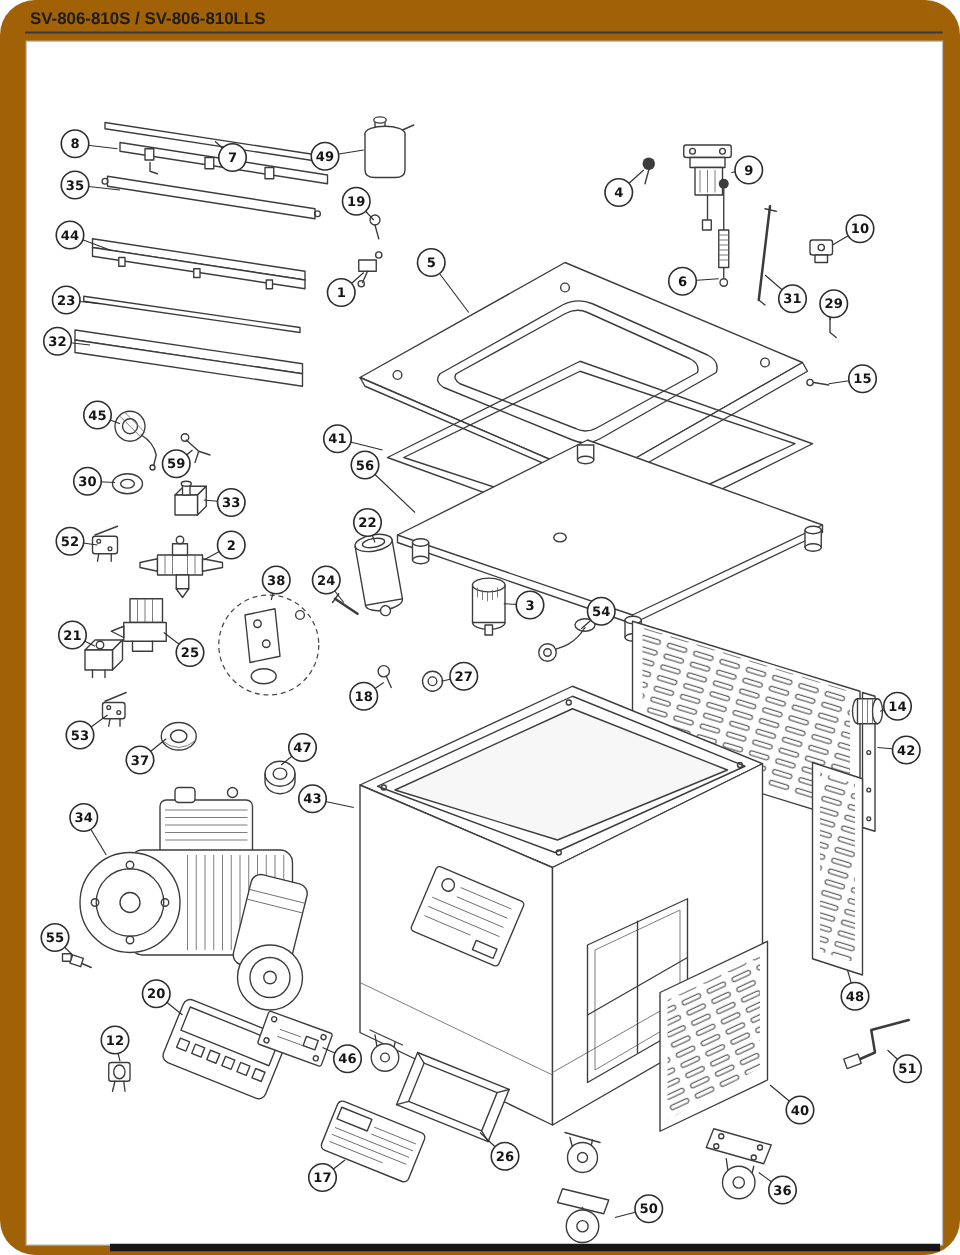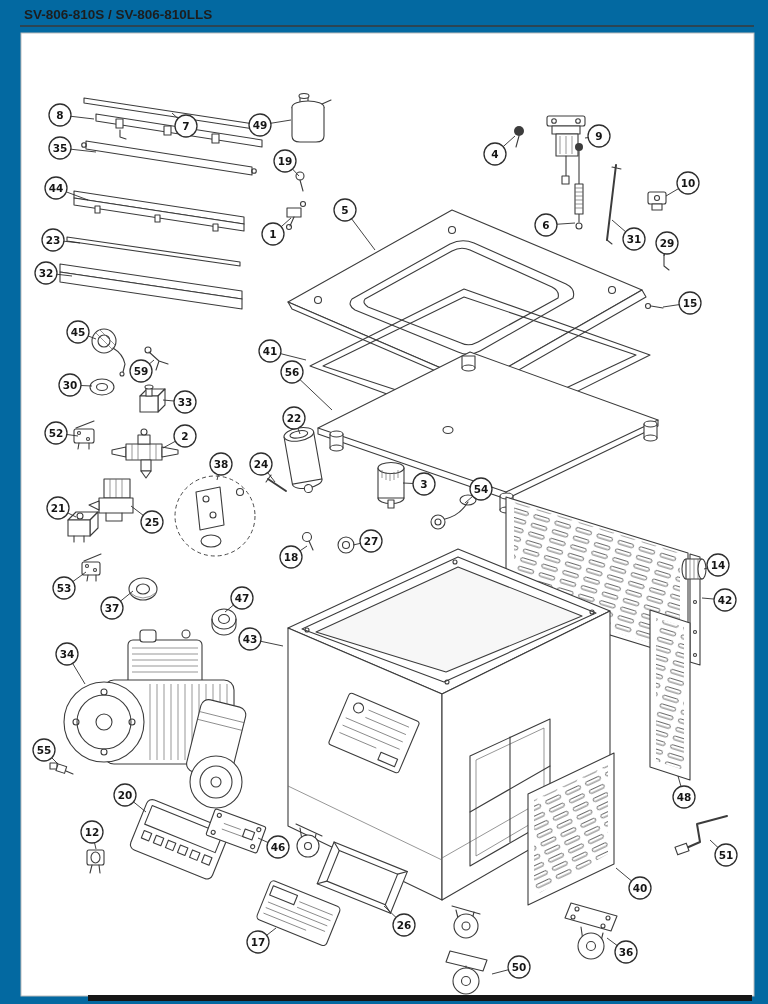--- a/index.html
+++ b/index.html
@@ -1,17 +1,17 @@
 <!DOCTYPE html>
 <html><head>
 <meta charset="utf-8">
 <style>
   html,body{margin:0;padding:0;background:#ffffff;}
-  .page{position:relative;width:768px;height:1004px;background:#0369a1;overflow:hidden;
-        font-family:"Liberation Sans",sans-serif;}
+  .page{position:relative;width:768px;height:1004px;background:#a16207;overflow:hidden;
+        font-family:"Liberation Sans",sans-serif;border-radius:28px;}
   svg{position:absolute;left:0;top:0;}
   .title{font:700 13.5px "Liberation Sans",sans-serif;fill:#1d1d1d;}
   .fw{fill:#ffffff;stroke:#3c3c3c;stroke-width:1.1;stroke-linejoin:round;}
   .fg{fill:#f7f7f7;stroke:#3c3c3c;stroke-width:1.1;stroke-linejoin:round;}
   .ln{fill:none;stroke:#3c3c3c;stroke-width:1.1;stroke-linejoin:round;stroke-linecap:round;}
   .tk{fill:none;stroke:#3c3c3c;stroke-width:2;stroke-linejoin:round;stroke-linecap:round;}
   .tn{fill:none;stroke:#6a6a6a;stroke-width:0.7;}
   .dk{fill:#3c3c3c;stroke:none;}
   .balloon{fill:#fff;stroke:#2e2e2e;stroke-width:1.3;}
   .leader{stroke:#2e2e2e;stroke-width:0.9;fill:none;}

